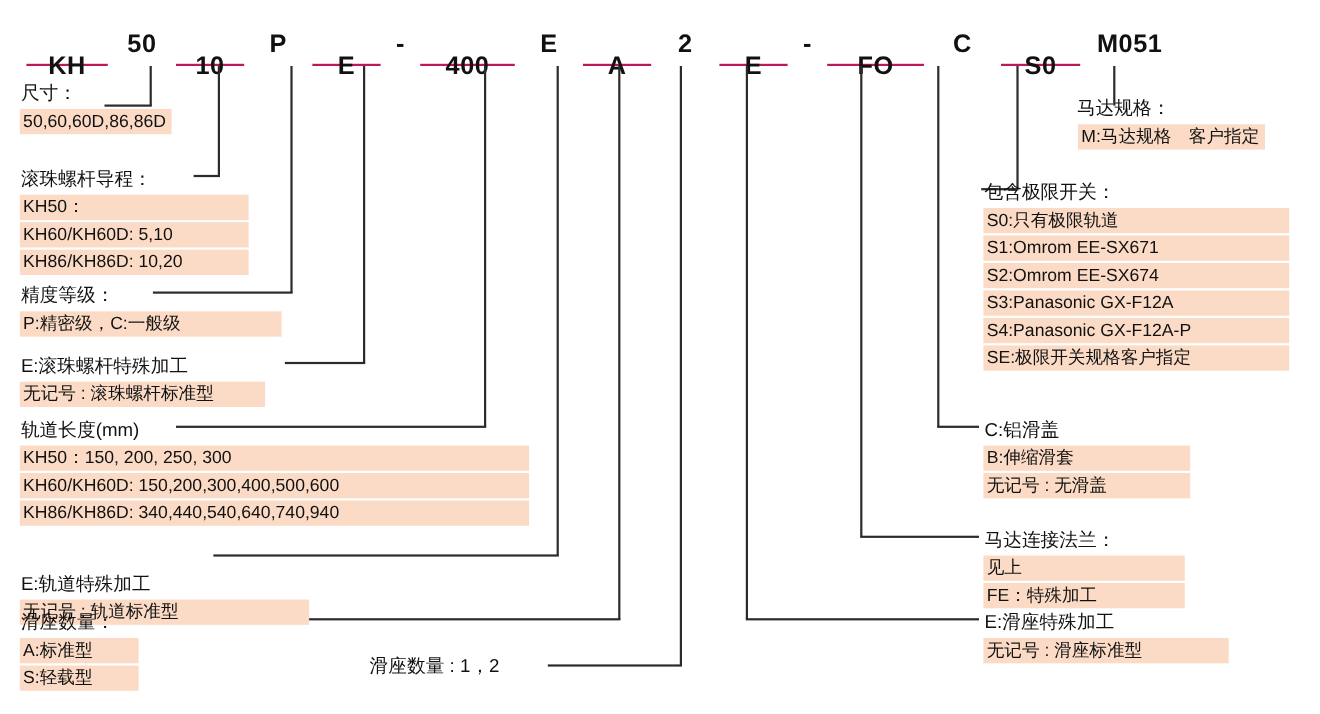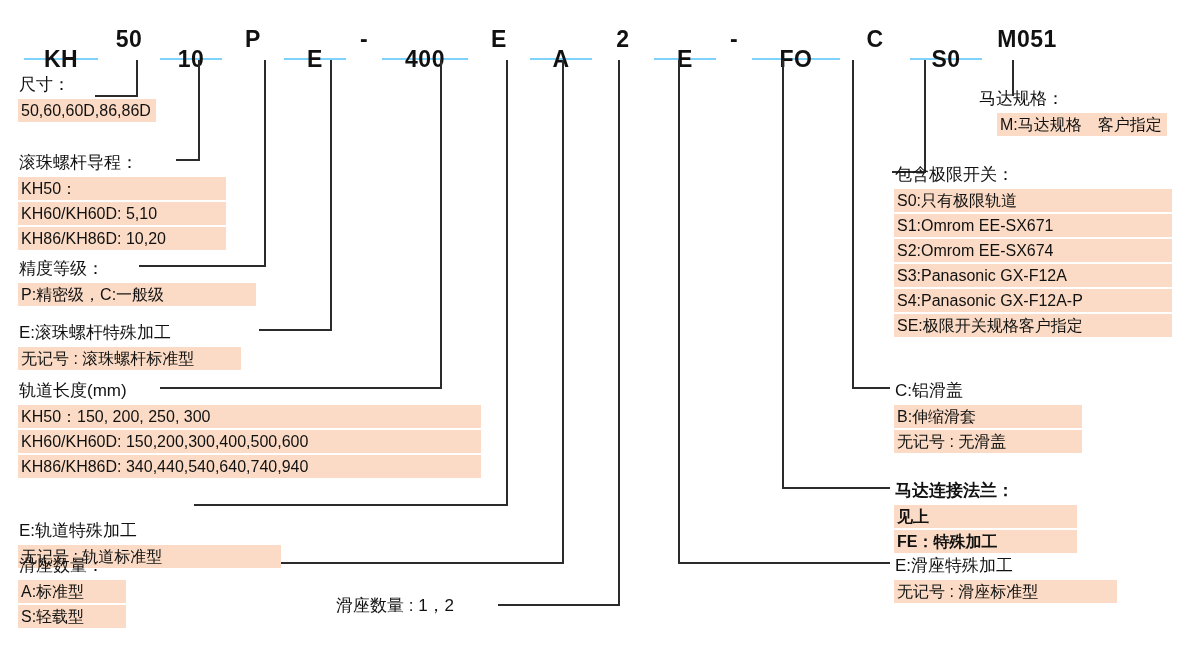--- a/index.html
+++ b/index.html
@@ -29,21 +29,21 @@
   .code-cell {
     display: flex;
     align-items: center;
     justify-content: center;
     font-size: 23px;
     font-weight: bold;
     letter-spacing: 0.5px;
     color: #111111;
     background: transparent;
   }
-  .code-cell.shaded { background: #7dd3fc; margin-top: 40px; }
+  .code-cell.shaded { background: #be185d; margin-top: 40px; }
   .code-cell.plain  { background: transparent; }
 
   
   .ln {
     position: absolute;
     background: #2b2b2b;
   }
   .ln.h { height: 1.5px; }
   .ln.v { width: 1.5px; }
 
@@ -169,40 +169,40 @@
   <div class="row" style="min-width:100px">A:标准型</div><br>
   <div class="row" style="min-width:100px">S:轻载型</div>
 </div>
 
 <div class="blk" style="left:335px; top:595px;">
   <div class="hdr">滑座数量 : 1，2</div>
 </div>
 
 <div class="blk" style="left:978px; top:88px;">
   <div class="hdr">马达规格：</div>
-  <div class="row" style="margin-left:19px">M:马达规格　客户指定</div>
+  <div class="row" style="margin-left:2px">M:马达规格　客户指定</div>
 </div>
 
 <div class="blk" style="left:894px; top:164px;">
   <div class="hdr">包含极限开关：</div>
   <div class="row" style="min-width:270px">S0:只有极限轨道</div><br>
   <div class="row" style="min-width:270px">S1:Omrom EE-SX671</div><br>
   <div class="row" style="min-width:270px">S2:Omrom EE-SX674</div><br>
   <div class="row" style="min-width:270px">S3:Panasonic GX-F12A</div><br>
   <div class="row" style="min-width:270px">S4:Panasonic GX-F12A-P</div><br>
   <div class="row" style="min-width:270px">SE:极限开关规格客户指定</div><br>
 </div>
 
 <div class="blk" style="left:894px; top:380px;">
   <div class="hdr">C:铝滑盖</div>
   <div class="row" style="min-width:180px">B:伸缩滑套</div><br>
   <div class="row" style="min-width:180px">无记号 : 无滑盖</div>
 </div>
 
-<div class="blk" style="left:894px; top:480px;font-weight:bold;">
+<div class="blk" style="left:894px; top:480px;">
   <div class="hdr">马达连接法兰：</div>
   <div class="row" style="min-width:175px">见上</div><br>
   <div class="row" style="min-width:175px">FE：特殊加工</div>
 </div>
 
 <div class="blk" style="left:894px; top:555px;">
   <div class="hdr">E:滑座特殊加工</div>
   <div class="row" style="min-width:215px">无记号 : 滑座标准型</div>
 </div>
 

